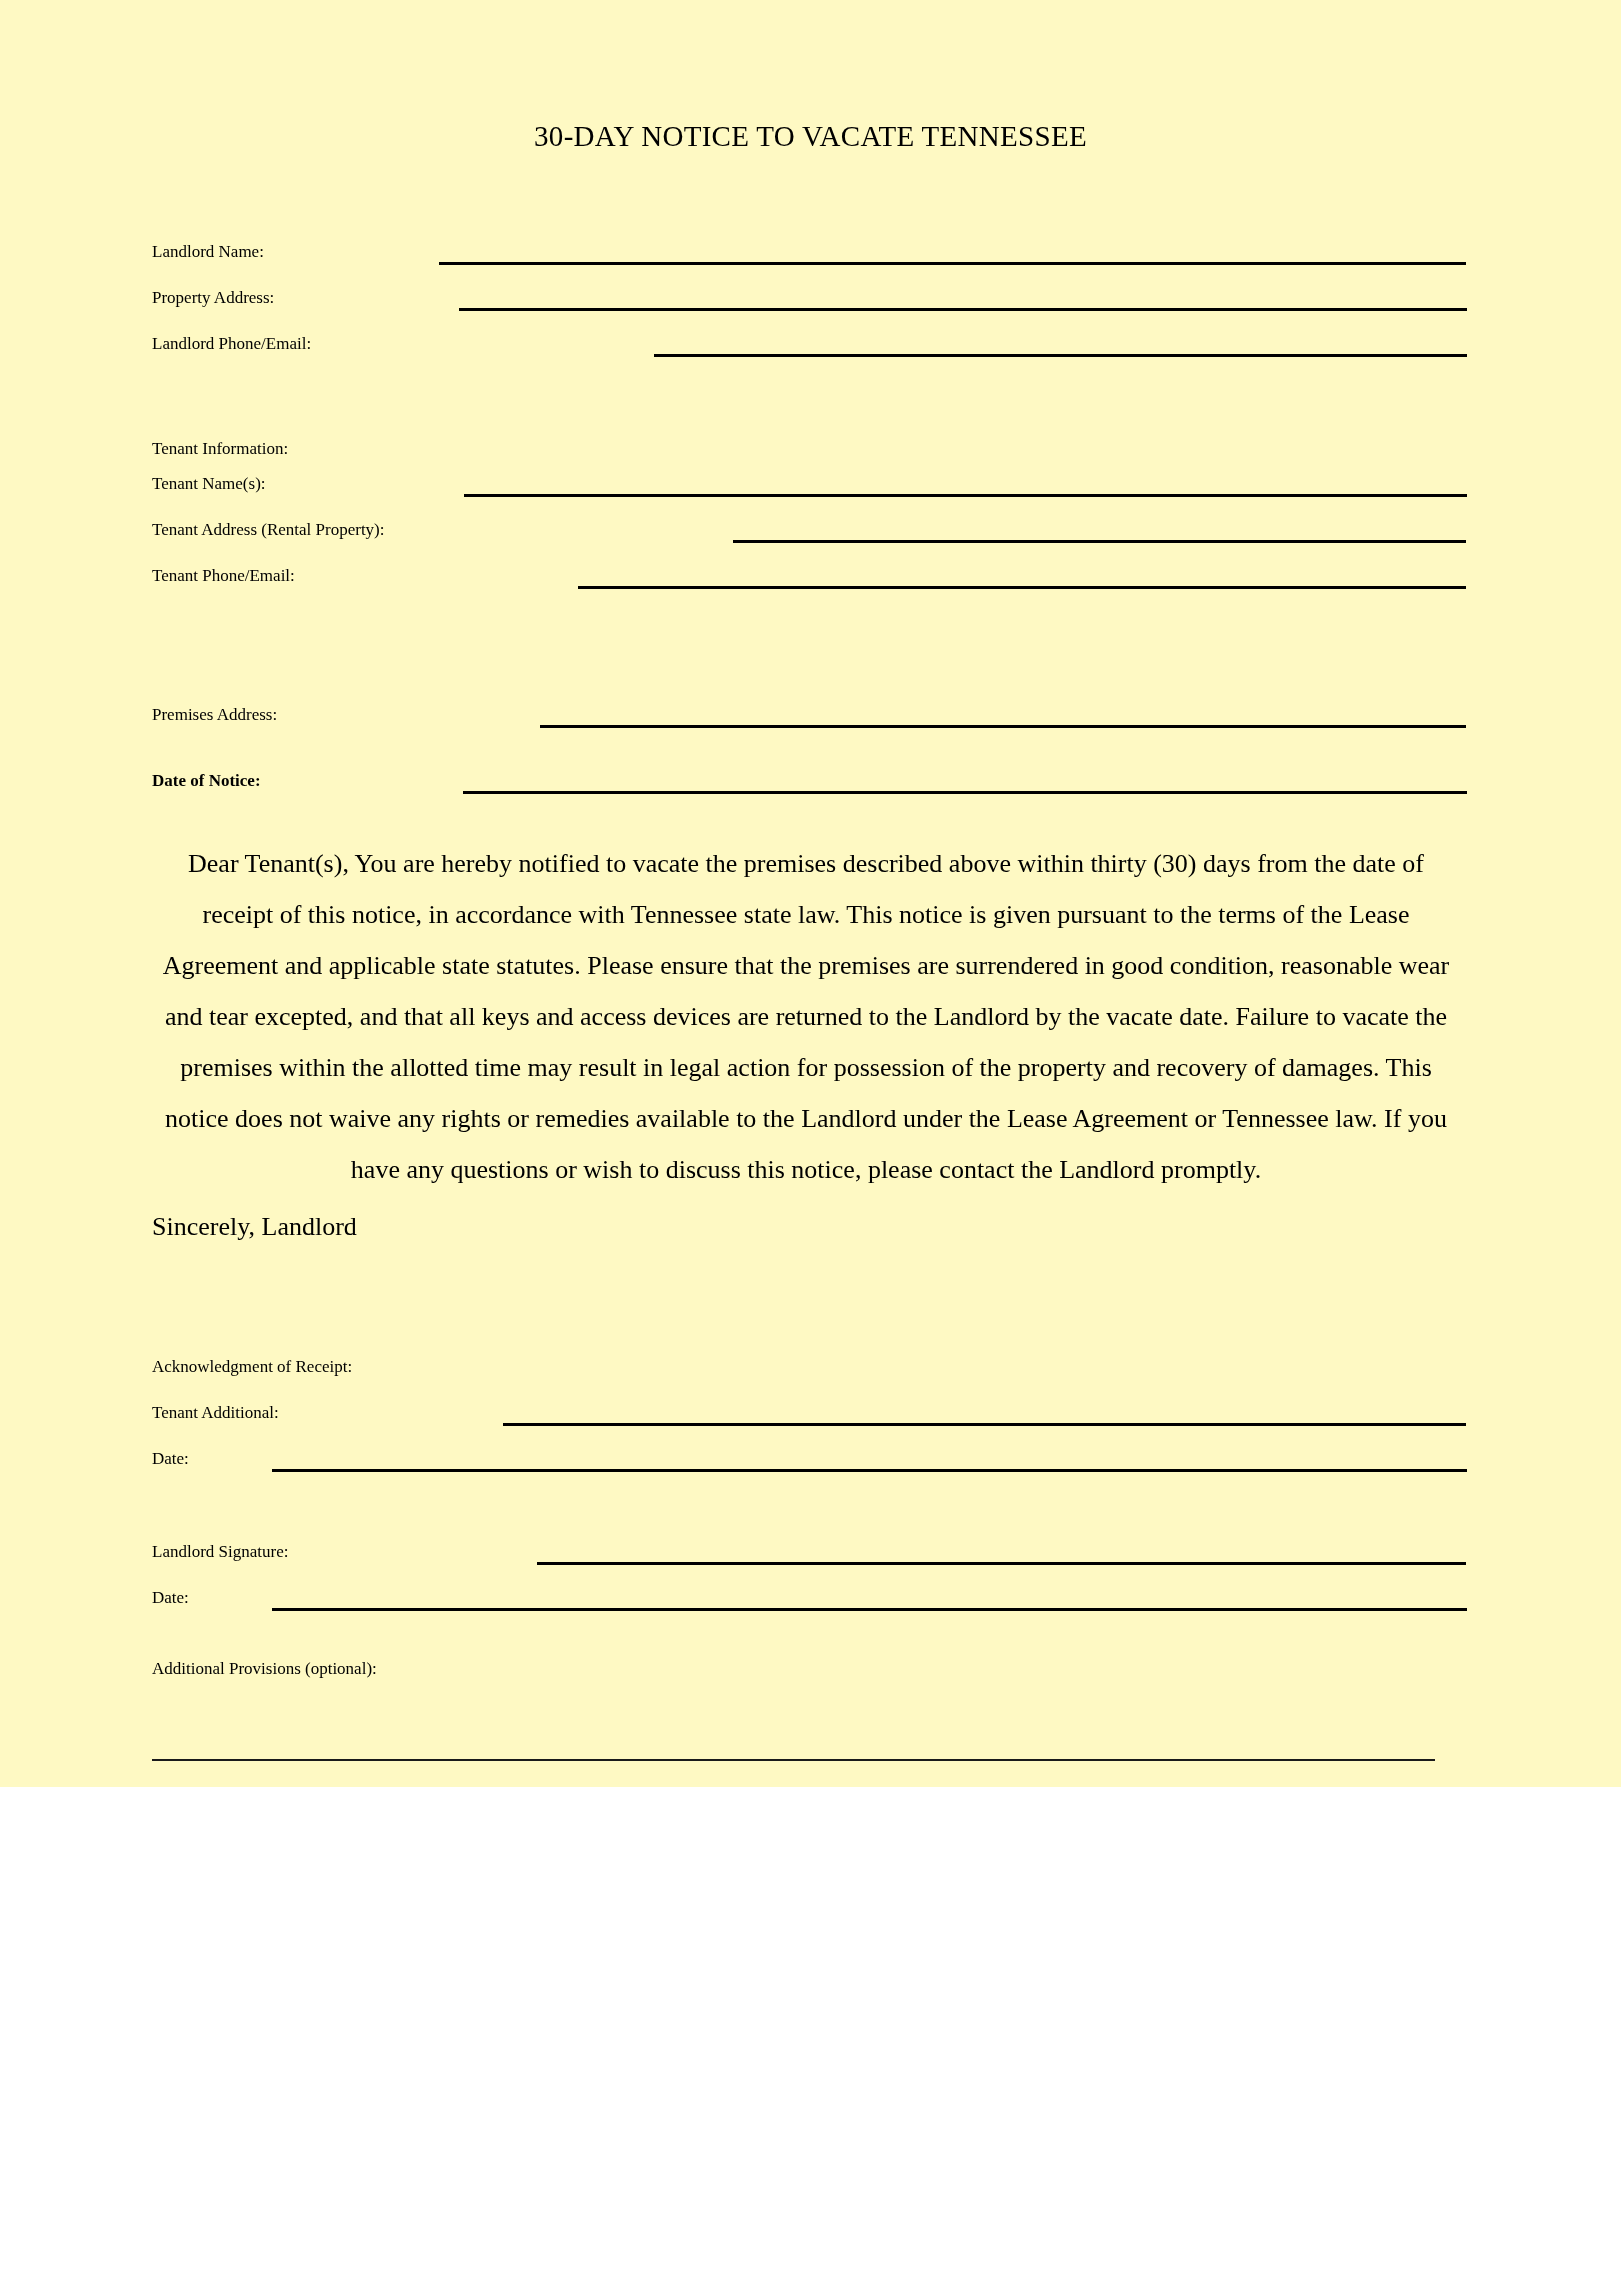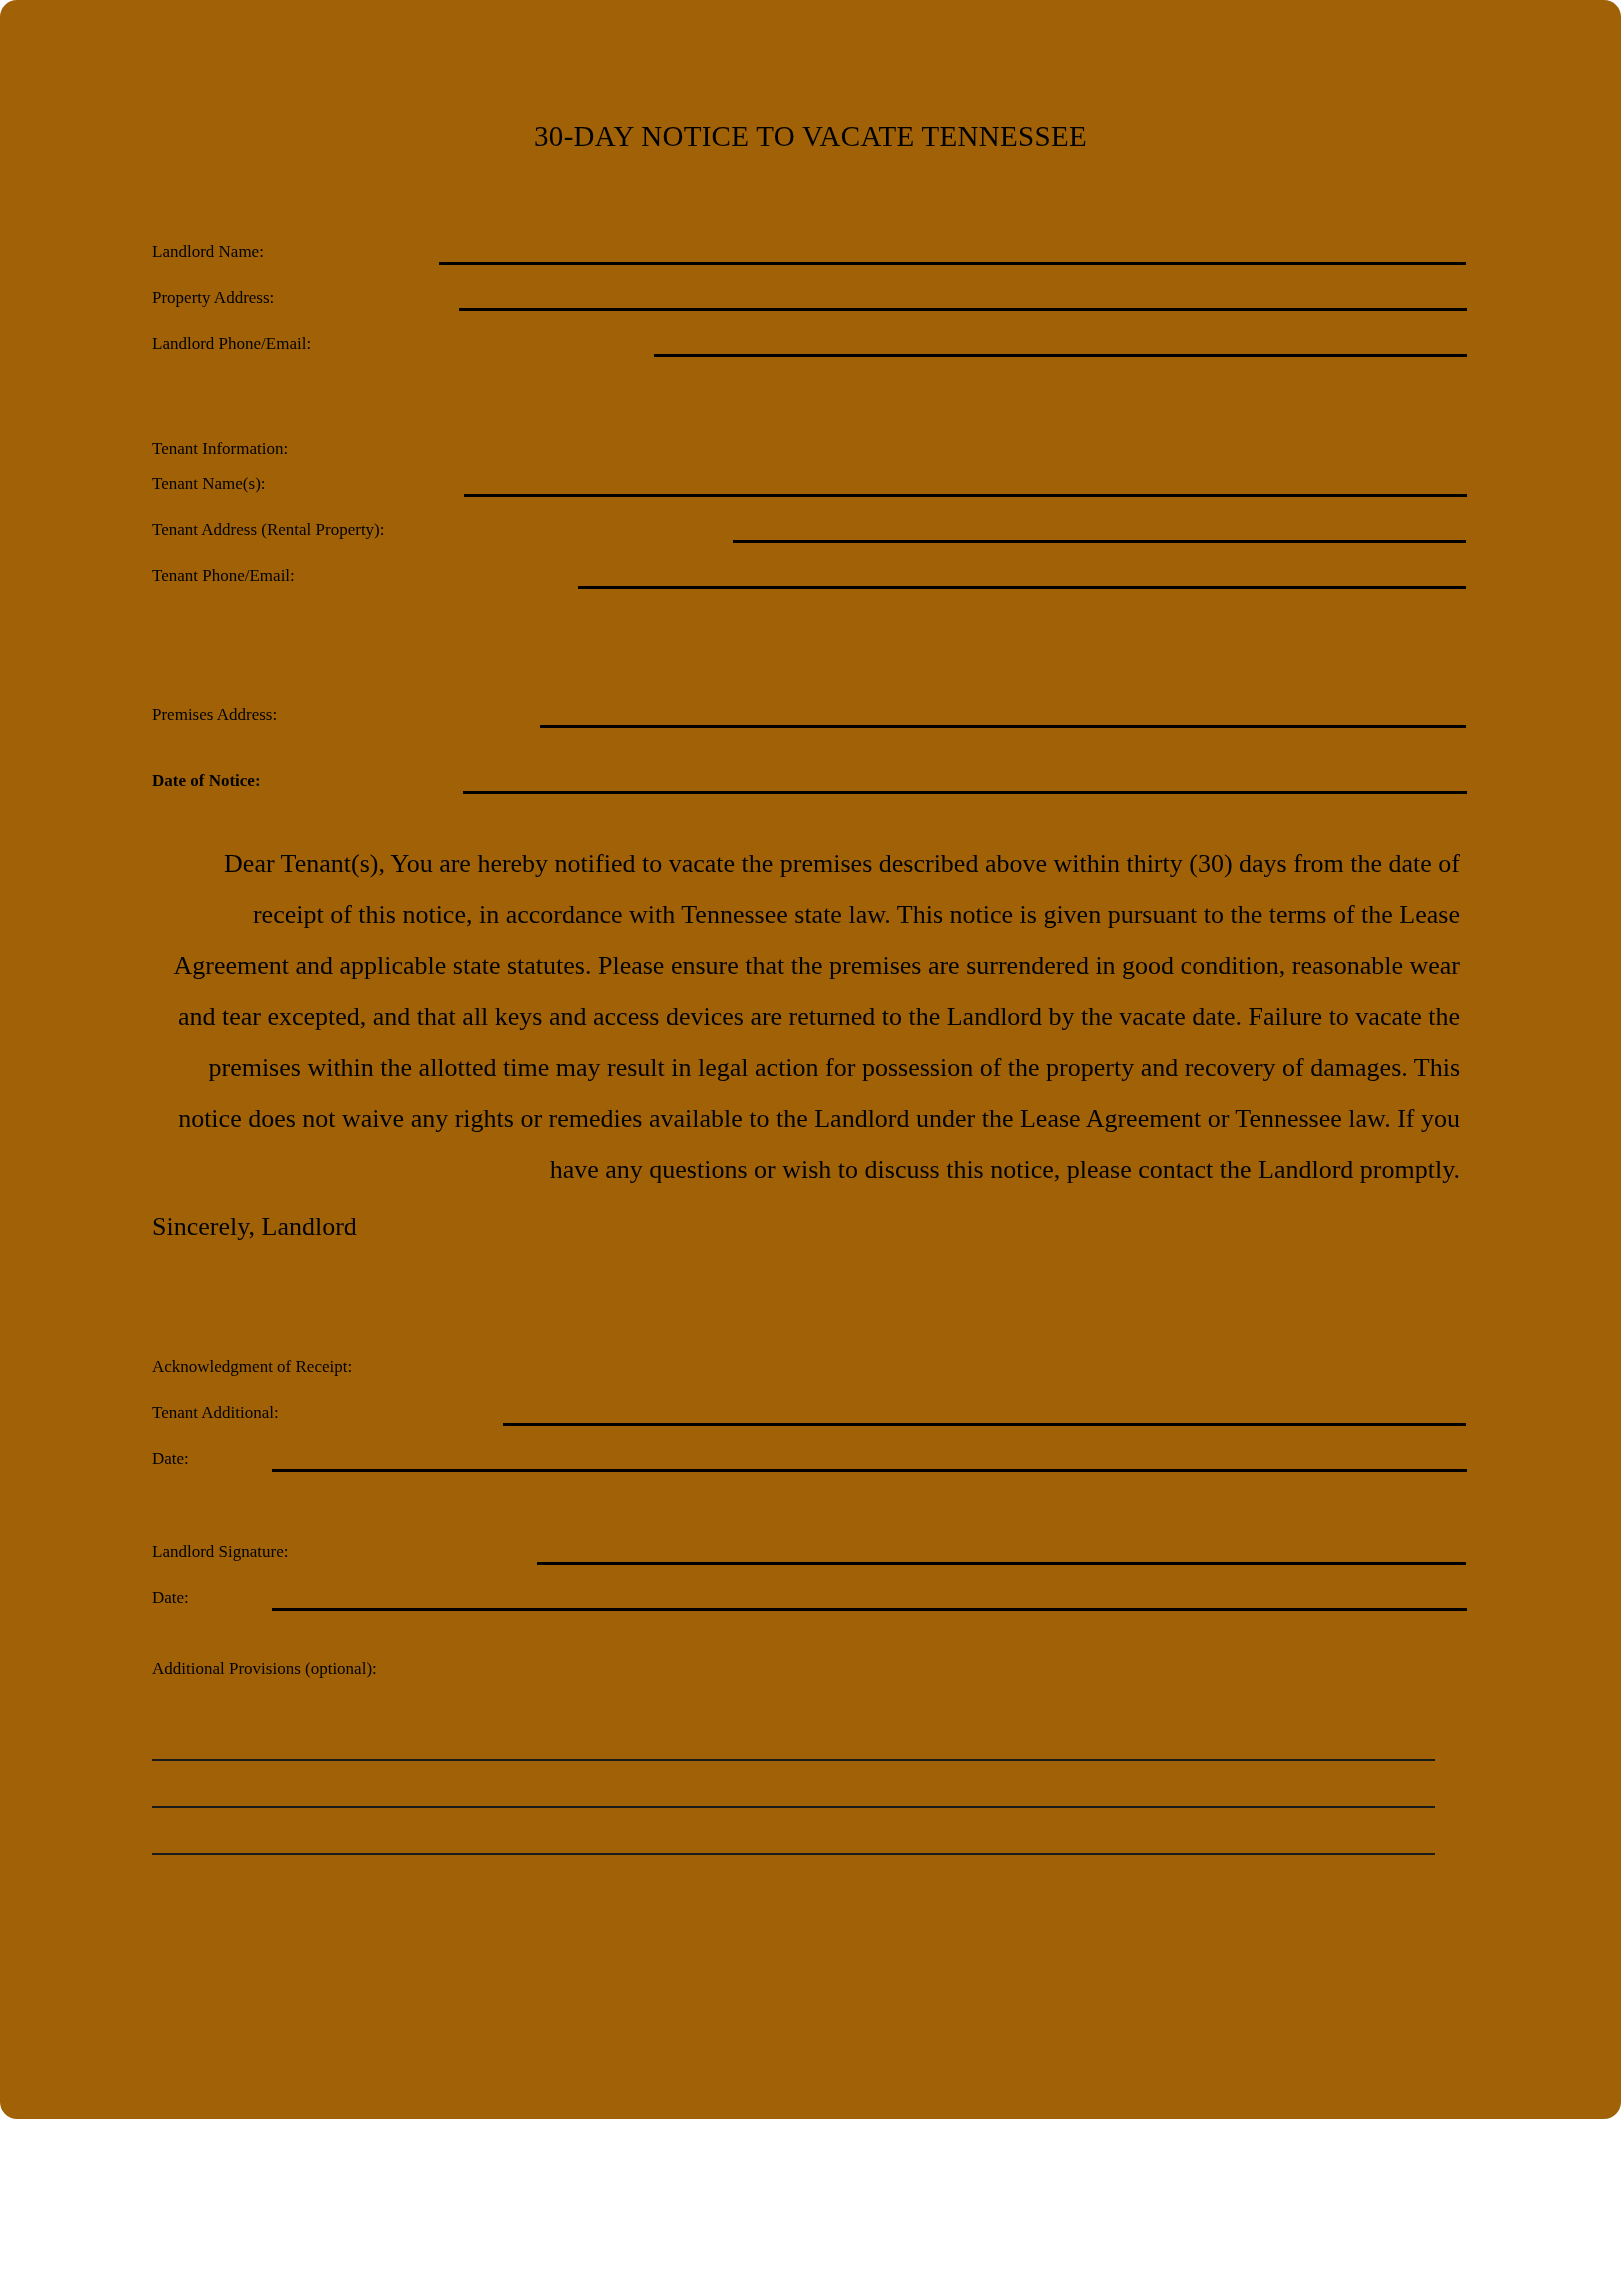--- a/index.html
+++ b/index.html
@@ -7,25 +7,24 @@
     padding: 0;
     background: #ffffff;
   }
   body {
     font-family: "Liberation Serif", "DejaVu Serif", serif;
     color: #000000;
   }
   .page {
     position: relative;
     width: 1621px;
-    height: 2119px;
-    background: #a16207;
+    height: 1787px;
+    background: #fef9c3;
     margin: 0 auto;
     overflow: hidden;
-    border-radius: 17px;
   }
 
   
   .doc-title {
     position: absolute;
     left: 0;
     top: 120px;
     width: 1621px;
     text-align: center;
     font-size: 29px;
@@ -60,21 +59,21 @@
   }
 
   
   .body-block {
     position: absolute;
     left: 152px;
     top: 838px;
     width: 1308px;
     font-size: 26px;
     line-height: 51px;
-    text-align: right;
+    text-align: center;
   }
   .body-block p {
     margin: 0;
   }
   .sign-off {
     position: absolute;
     left: 152px;
     top: 1201px;
     font-size: 26px;
     line-height: 51px;

